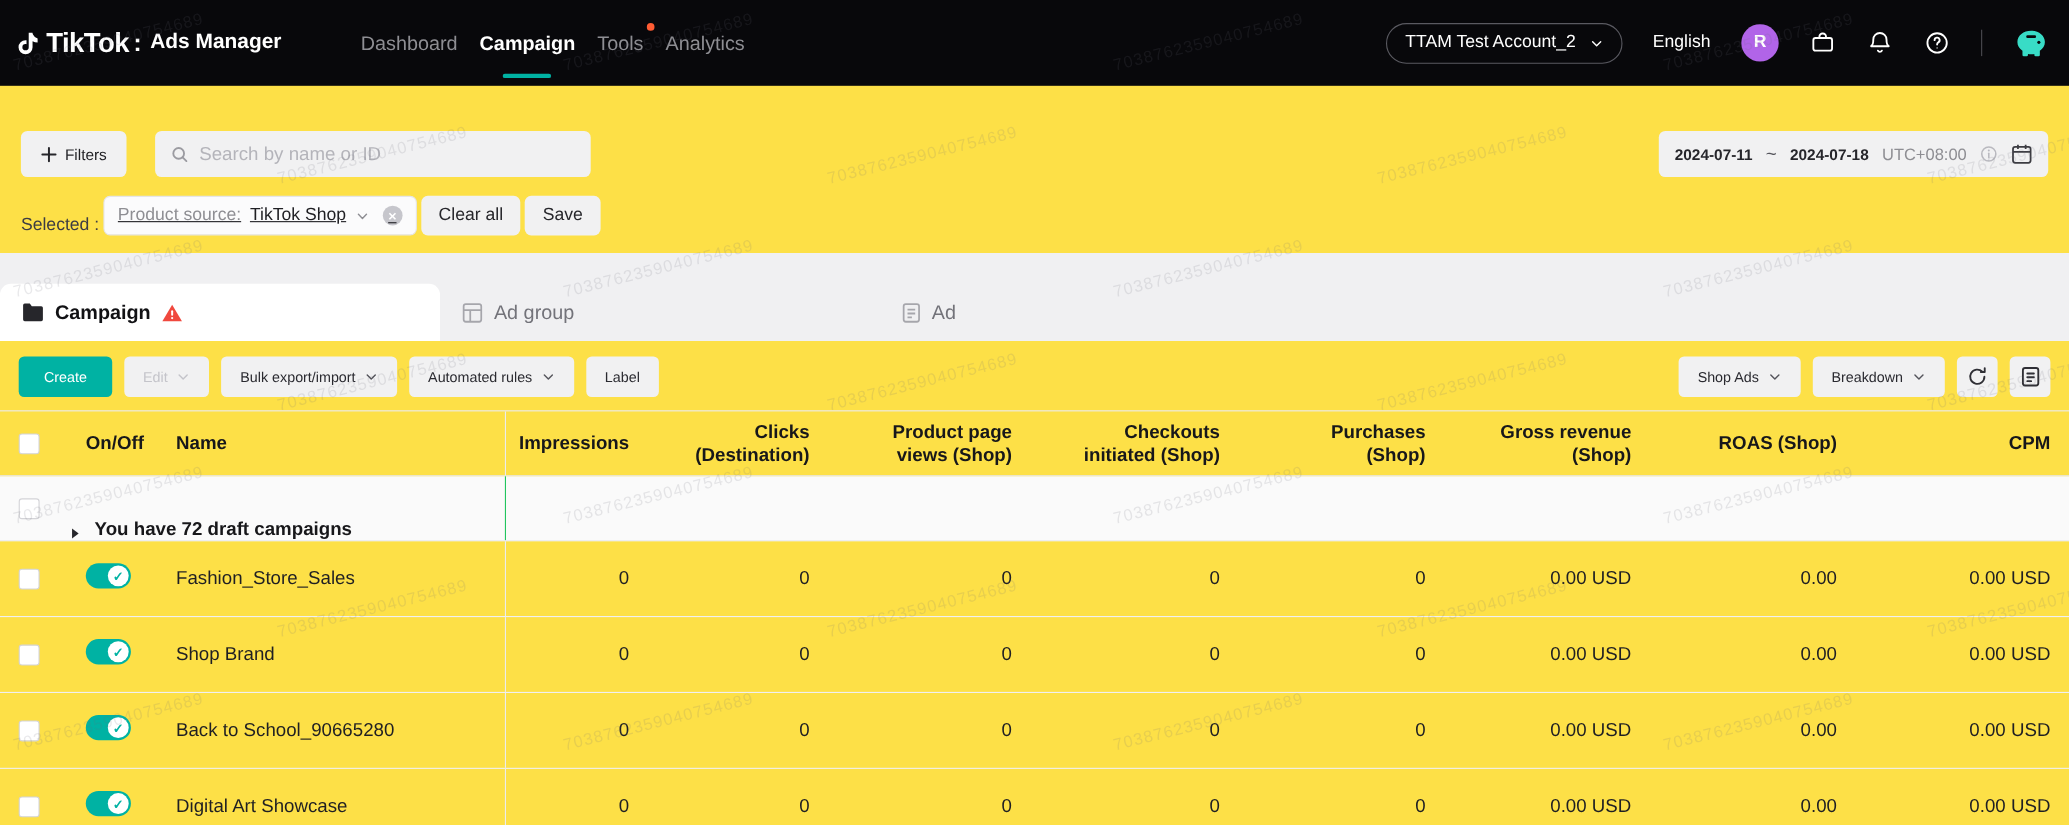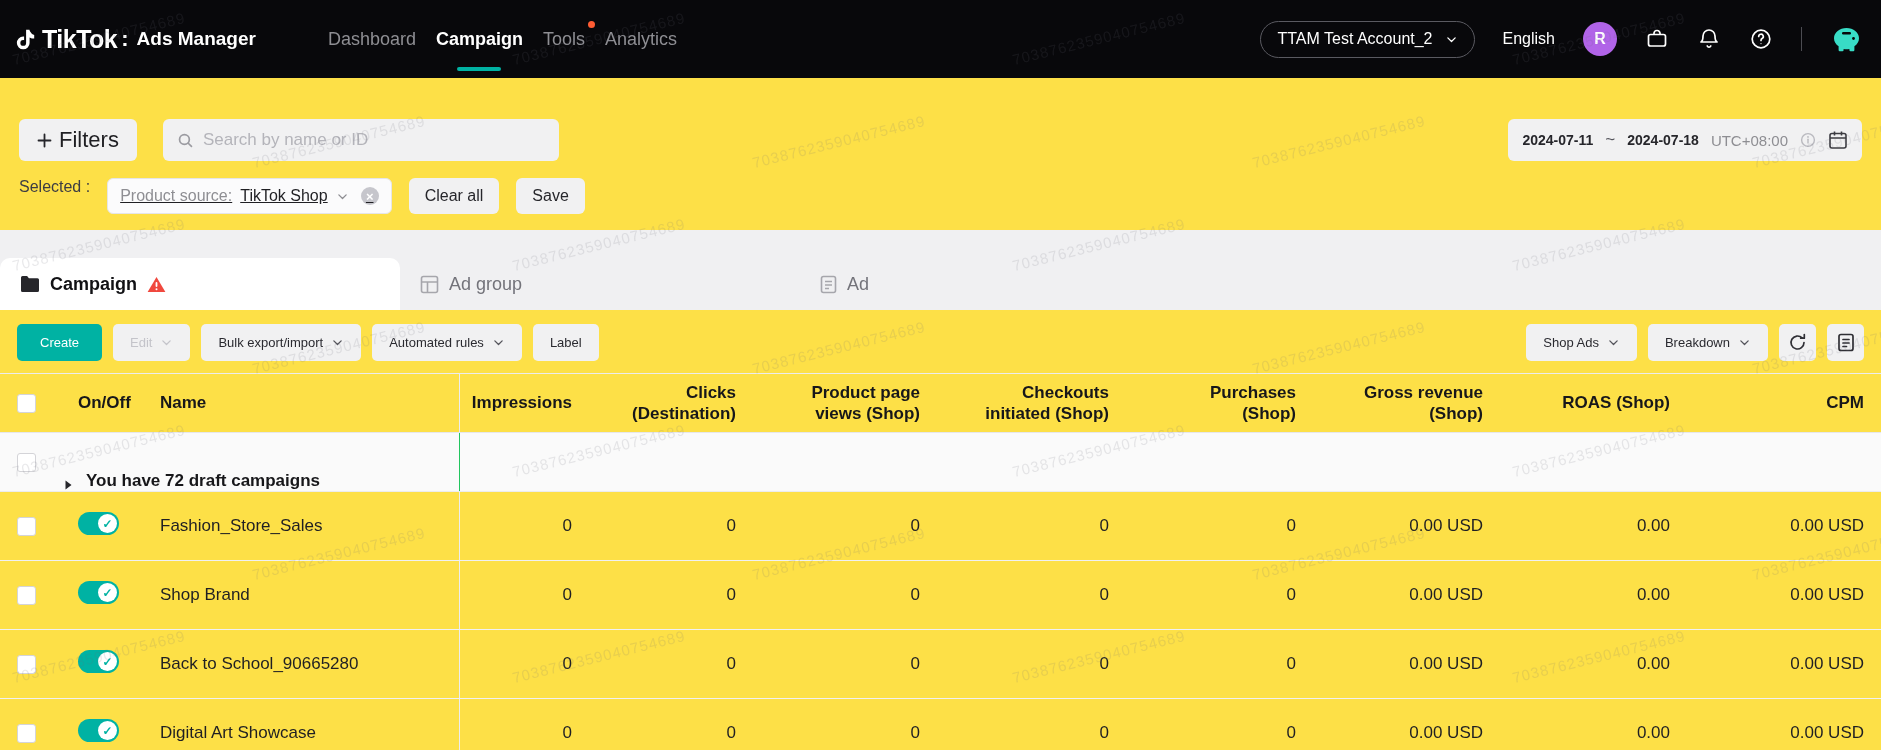--- a/index.html
+++ b/index.html
@@ -38,33 +38,33 @@
   .lang{color:#fff; font-size:16px; cursor:pointer;}
   .avatar{width:34px; height:34px; border-radius:50%; background:var(--avatar); color:#fff;
           display:flex; align-items:center; justify-content:center; font-size:16px;
           font-weight:700; cursor:pointer;}
   .hicon{display:flex; align-items:center; cursor:pointer;}
   .hdivider{width:1px; height:24px; background:#4c4c52;}
 
   
   .filter-row{display:flex; align-items:center; margin:41px 19px 0 19px; height:42px;}
   .btn-filters{height:42px; padding:0 18px; background:#f1f1f2; border:none; border-radius:6px;
-               display:flex; align-items:center; gap:7px; font-size:22px; font-weight:500;
+               display:flex; align-items:center; gap:7px; font-size:14px; font-weight:500;
                font-family:inherit; color:#1f1f23; cursor:pointer;}
   .search-box{margin-left:26px; width:396px; height:42px; background:#f1f1f2; border-radius:6px;
               display:flex; align-items:center; padding:0 14px; gap:9px;}
   .search-box input{flex:1; border:none; outline:none; background:transparent; font-size:17px;
                     color:#1f1f23; font-family:inherit;}
   .search-box input::placeholder{color:#b4b4ba;}
   .date-pill{margin-left:auto; height:42px; background:#f1f1f2; border-radius:6px;
              display:flex; align-items:center; padding:0 14px; gap:12px; cursor:pointer;}
   .date-val{font-size:14px; font-weight:600; color:#26262b;}
   .date-sep{font-size:17px; color:#55555c;}
   .date-tz{font-size:15px; color:#8e8e93;}
-  .selected-row{display:flex; align-items:flex-start; margin:17px 19px 0 19px; gap:17px;}
+  .selected-row{display:flex; align-items:flex-end; margin:17px 19px 0 19px; gap:4px;}
   .sel-label{font-size:16px; color:#3c3c43; white-space:nowrap;}
   .sel-tag{height:36px; background:#fbfbfc; border:1px solid #e5e5e8; border-radius:6px;
            display:flex; align-items:center; padding:0 12px; gap:8px; font-size:16px; cursor:pointer;text-decoration:underline;}
   .sel-key{color:#8e8e93;}
   .sel-val{color:#1f1f23;}
   .tag-remove{width:18px; height:18px; border-radius:50%; background:#c6c6cc; color:#fff;
               font-size:13px; font-weight:700; display:flex; align-items:center;
               justify-content:center; margin-left:4px; cursor:pointer; line-height:1;}
   .btn-lite{height:36px; padding:0 16px; background:#f1f1f2; border:none; border-radius:6px;
             font-size:16px; font-family:inherit; color:#26262b; display:flex;

